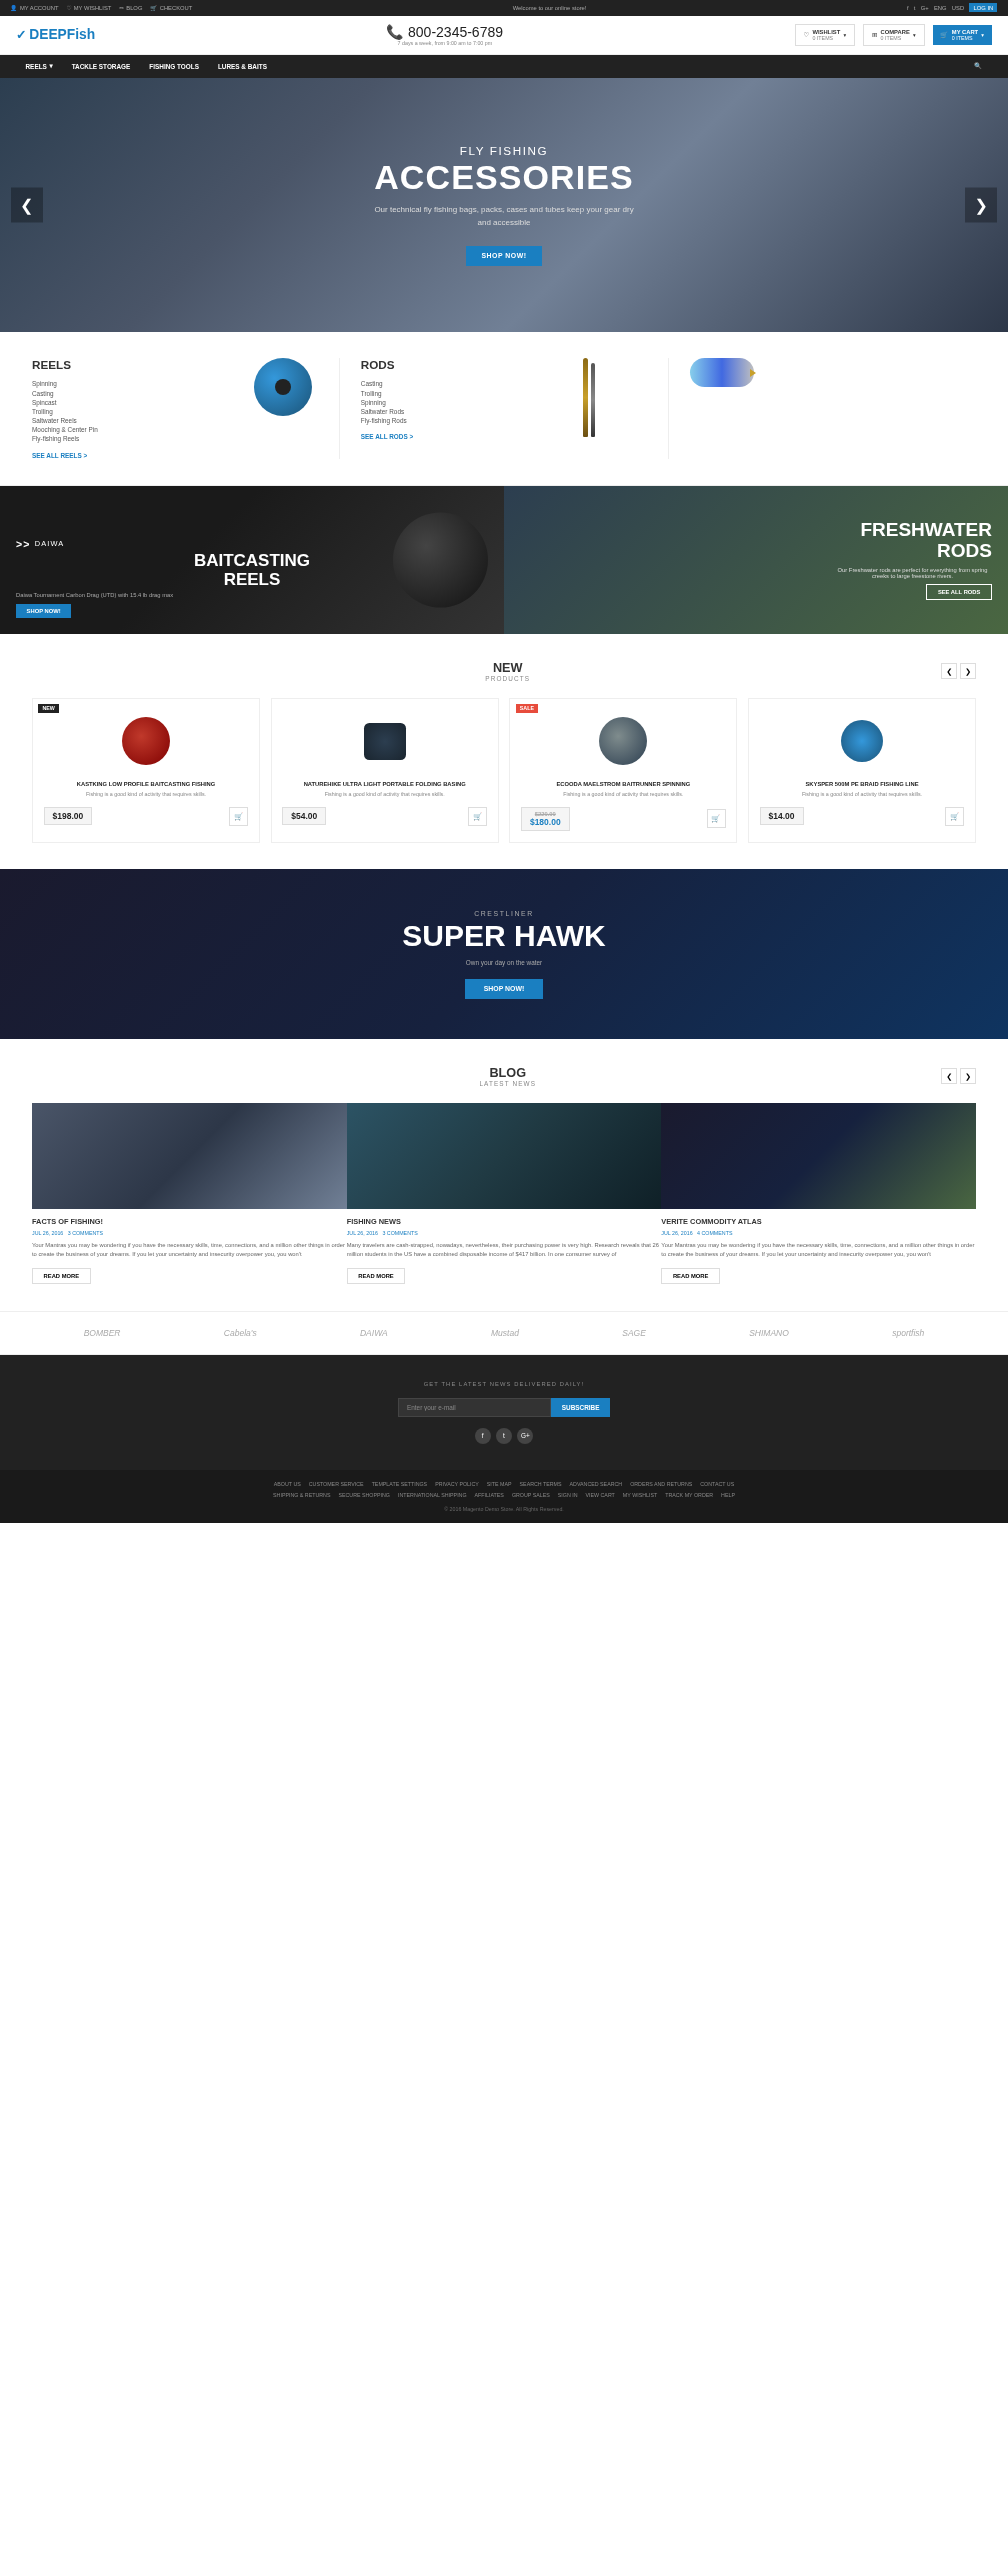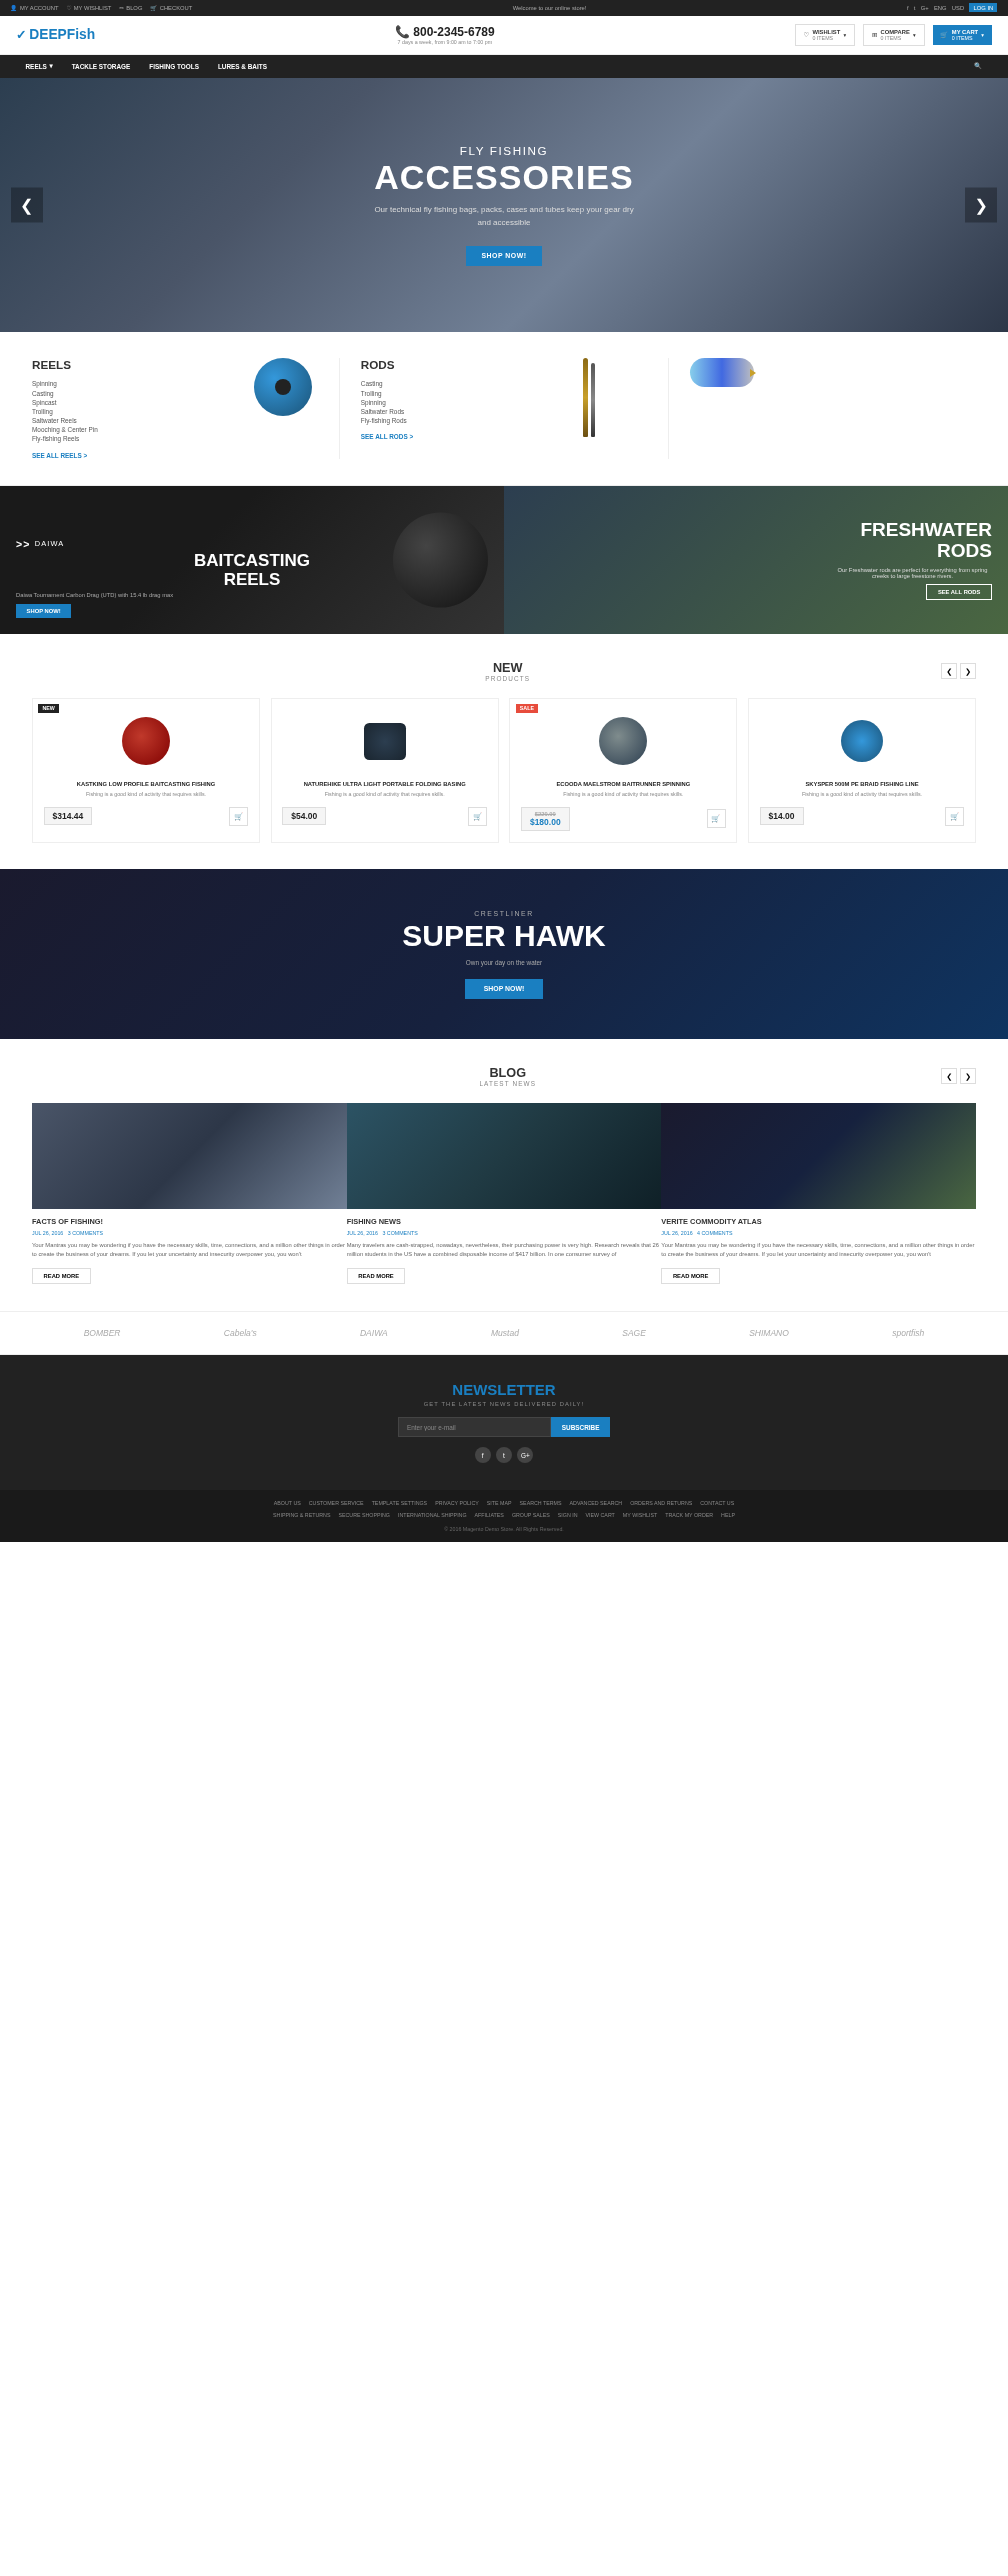--- a/index.html
+++ b/index.html
@@ -14,21 +14,21 @@
     .top-bar-right a { color: #aaa; font-size: 5.8px; text-decoration: none; }
     .top-bar-right .login-btn { background: #1a7fc1; color: #fff; padding: 1.6px 4.2px; }
 
     
     .header { display: flex; align-items: center; justify-content: space-between; padding: 8px 16px; background: #fff; border-bottom: 0.5px solid #eee; }
     .logo { display: flex; align-items: center; gap: 2.6px; }
     .logo-icon { color: #1a7fc1; font-size: 12.7px; font-weight: bold; }
     .logo-text { font-size: 13.8px; font-weight: bold; color: #222; }
     .logo-text span { color: #1a7fc1; }
     .header-phone { text-align: center; }
-    .header-phone .phone { font-size: 12px; font-weight: bold; color: #222; }
+    .header-phone .phone { font-size: 14px; font-weight: normal; color: #222; }
     .header-phone .hours { font-size: 5.3px; color: #888; }
     .header-actions { display: flex; gap: 8px; align-items: center; }
     .header-btn { display: flex; align-items: center; gap: 3.2px; border: 0.5px solid #ddd; padding: 4.2px 8px; cursor: pointer; font-size: 6.4px; color: #333; background: #fff; }
     .header-btn .btn-label { font-weight: bold; font-size: 5.8px; }
     .header-btn .btn-count { font-size: 5.3px; color: #888; }
     .cart-btn { background: #1a7fc1; color: #fff; border: none; }
     .cart-btn .btn-label, .cart-btn .btn-count { color: #fff; }
 
     
     .nav { background: #222; display: flex; align-items: center; padding: 0 16px; }
@@ -315,21 +315,21 @@
   <div class="products-grid">
 
     <div class="product-card">
       <span class="product-badge badge-new">NEW</span>
       <div class="product-img">
         <div class="product-img-reel"></div>
       </div>
       <div class="product-name">KASTKING LOW PROFILE BAITCASTING FISHING</div>
       <div class="product-desc">Fishing is a good kind of activity that requires skills.</div>
       <div class="product-price-row">
-        <div class="product-price">$314.44</div>
+        <div class="product-price">$198.00</div>
         <button class="add-cart-btn">🛒</button>
       </div>
     </div>
 
     <div class="product-card">
       <div class="product-img">
         <div class="product-img-bag"></div>
       </div>
       <div class="product-name">NATUREHIKE ULTRA LIGHT PORTABLE FOLDING BASING</div>
       <div class="product-desc">Fishing is a good kind of activity that requires skills.</div>
@@ -431,21 +431,20 @@
   <span class="brand-logo">BOMBER</span>
   <span class="brand-logo">Cabela's</span>
   <span class="brand-logo">DAIWA</span>
   <span class="brand-logo">Mustad</span>
   <span class="brand-logo">SAGE</span>
   <span class="brand-logo">SHIMANO</span>
   <span class="brand-logo">sportfish</span>
 </div>
 
 <div class="newsletter">
-  <div class="newsletter-title">NEWSLETTER</div>
   <div class="newsletter-sub">GET THE LATEST NEWS DELIVERED DAILY!</div>
   <div class="newsletter-form">
     <input class="newsletter-input" type="email" placeholder="Enter your e-mail" style="">
     <button class="newsletter-btn">SUBSCRIBE</button>
   </div>
   <div class="newsletter-social">
     <div class="social-icon">f</div>
     <div class="social-icon">t</div>
     <div class="social-icon">G+</div>
   </div>

